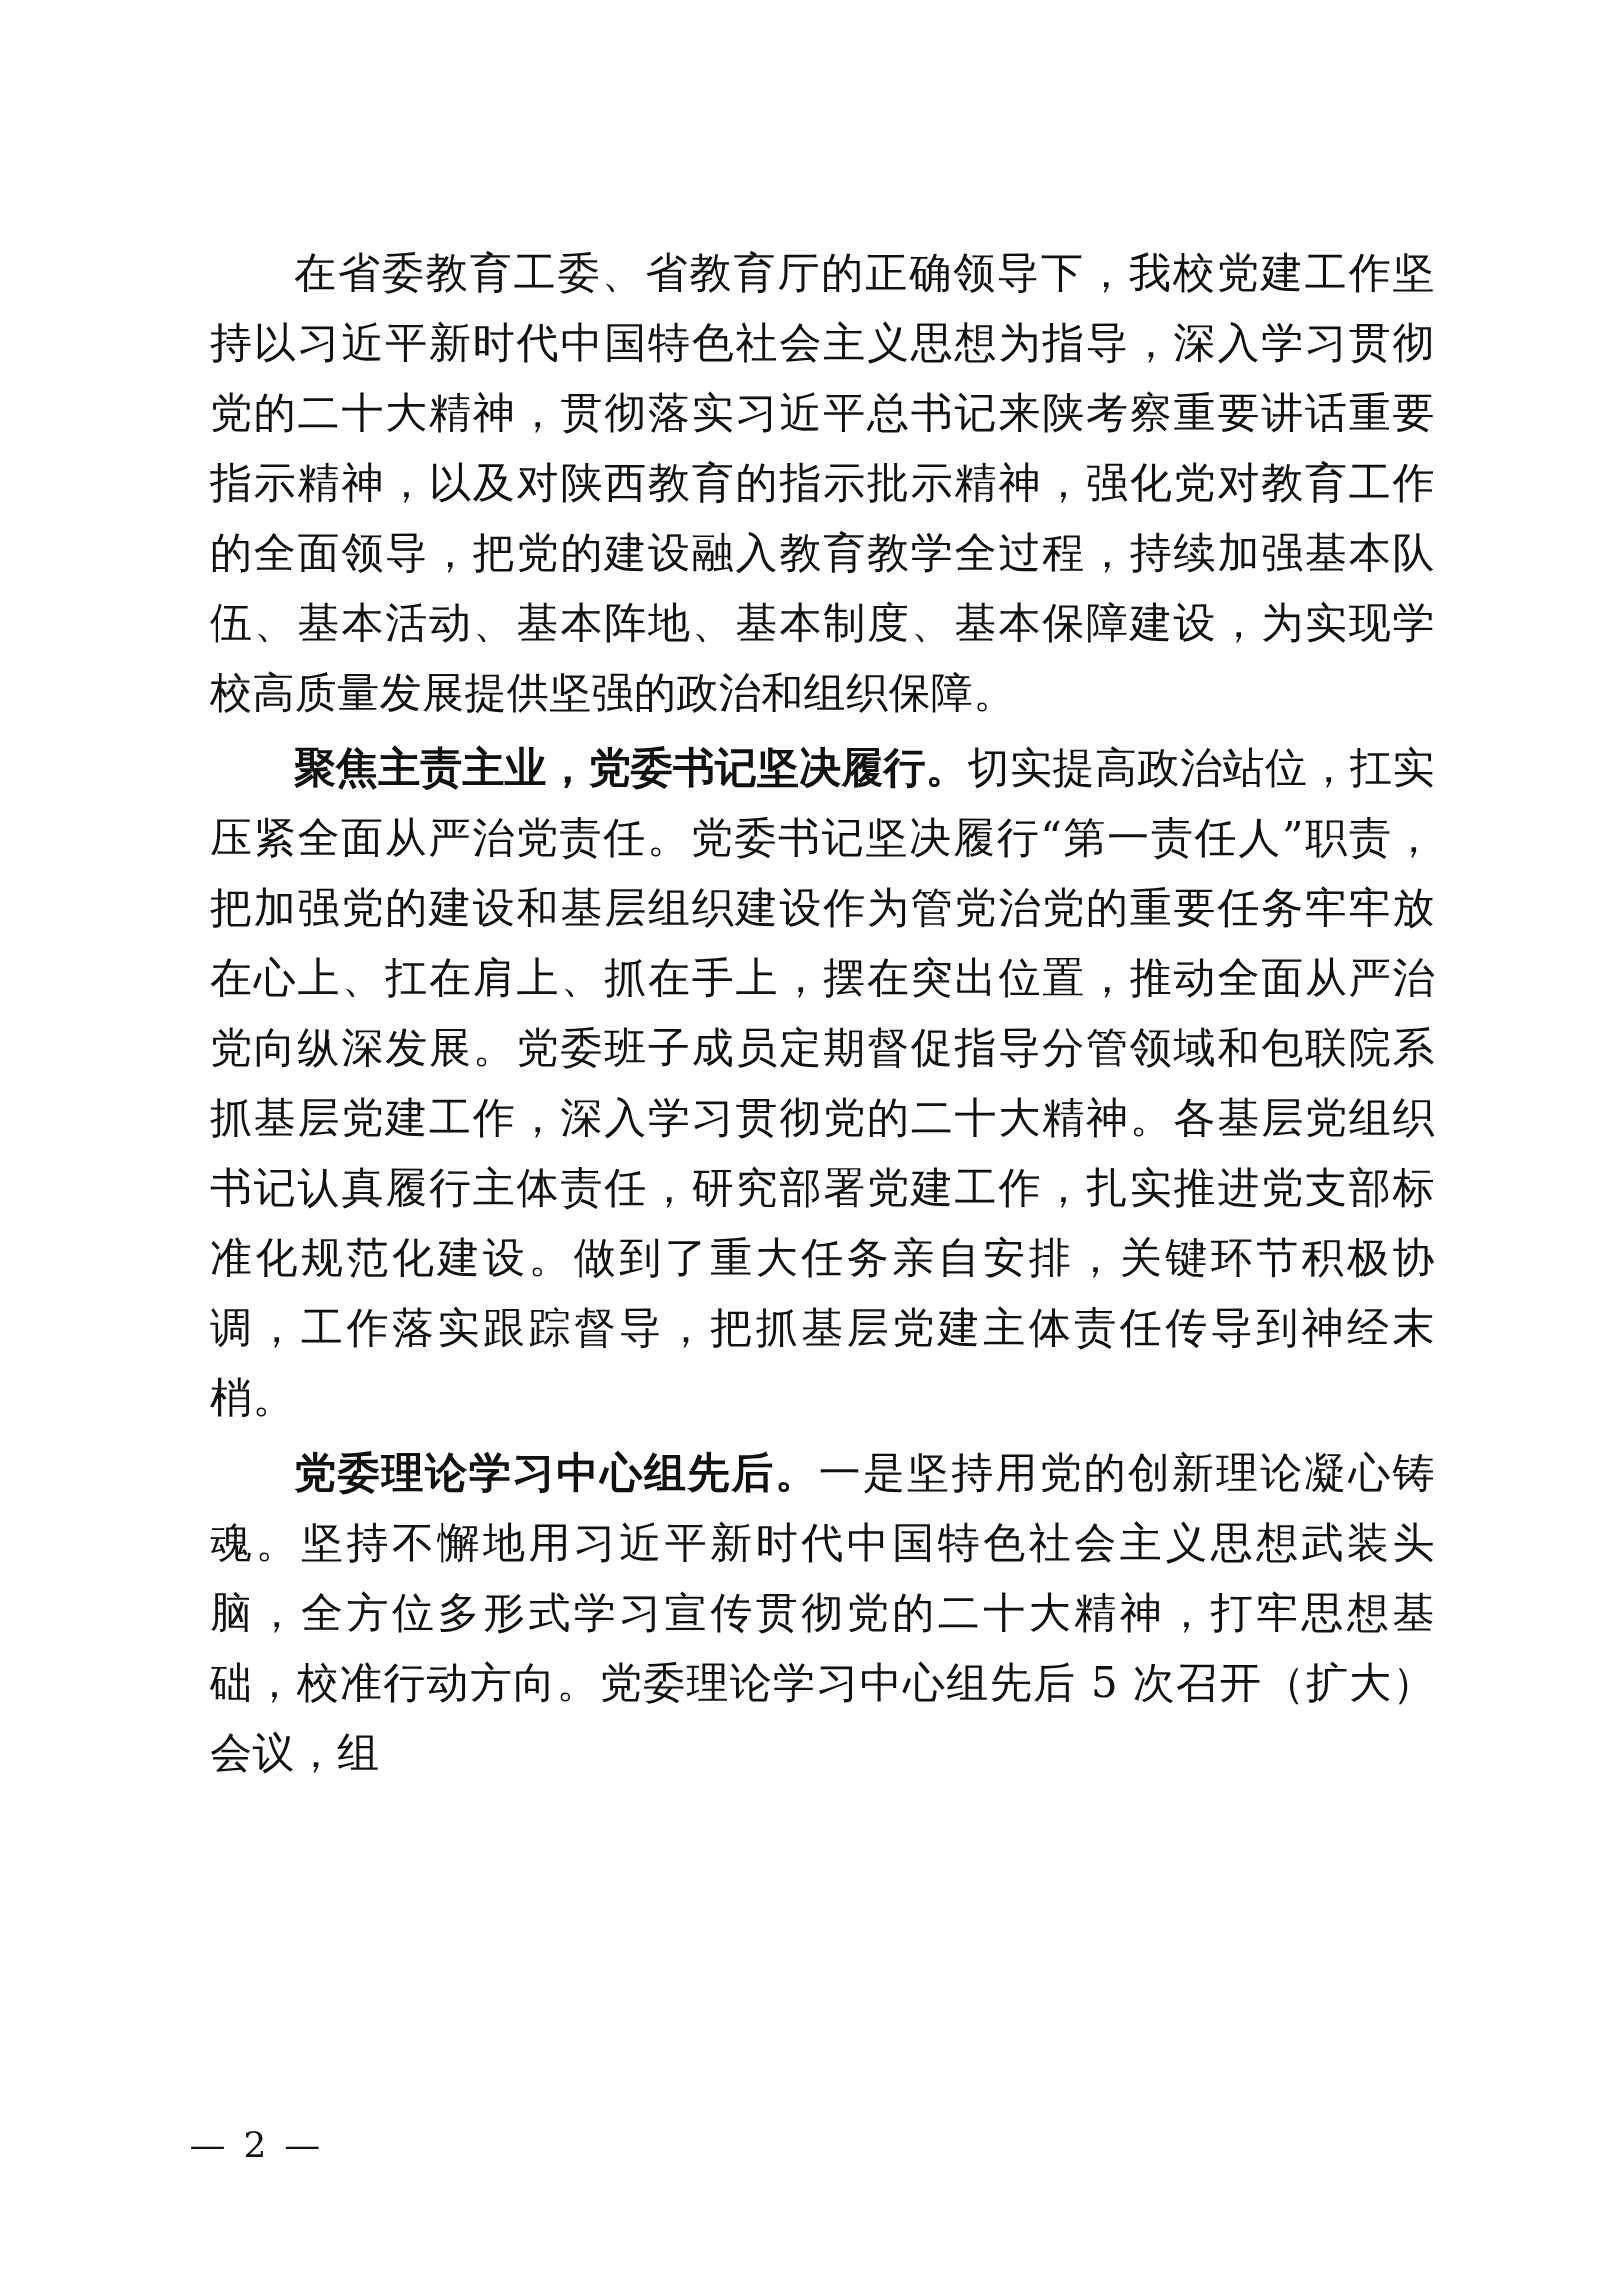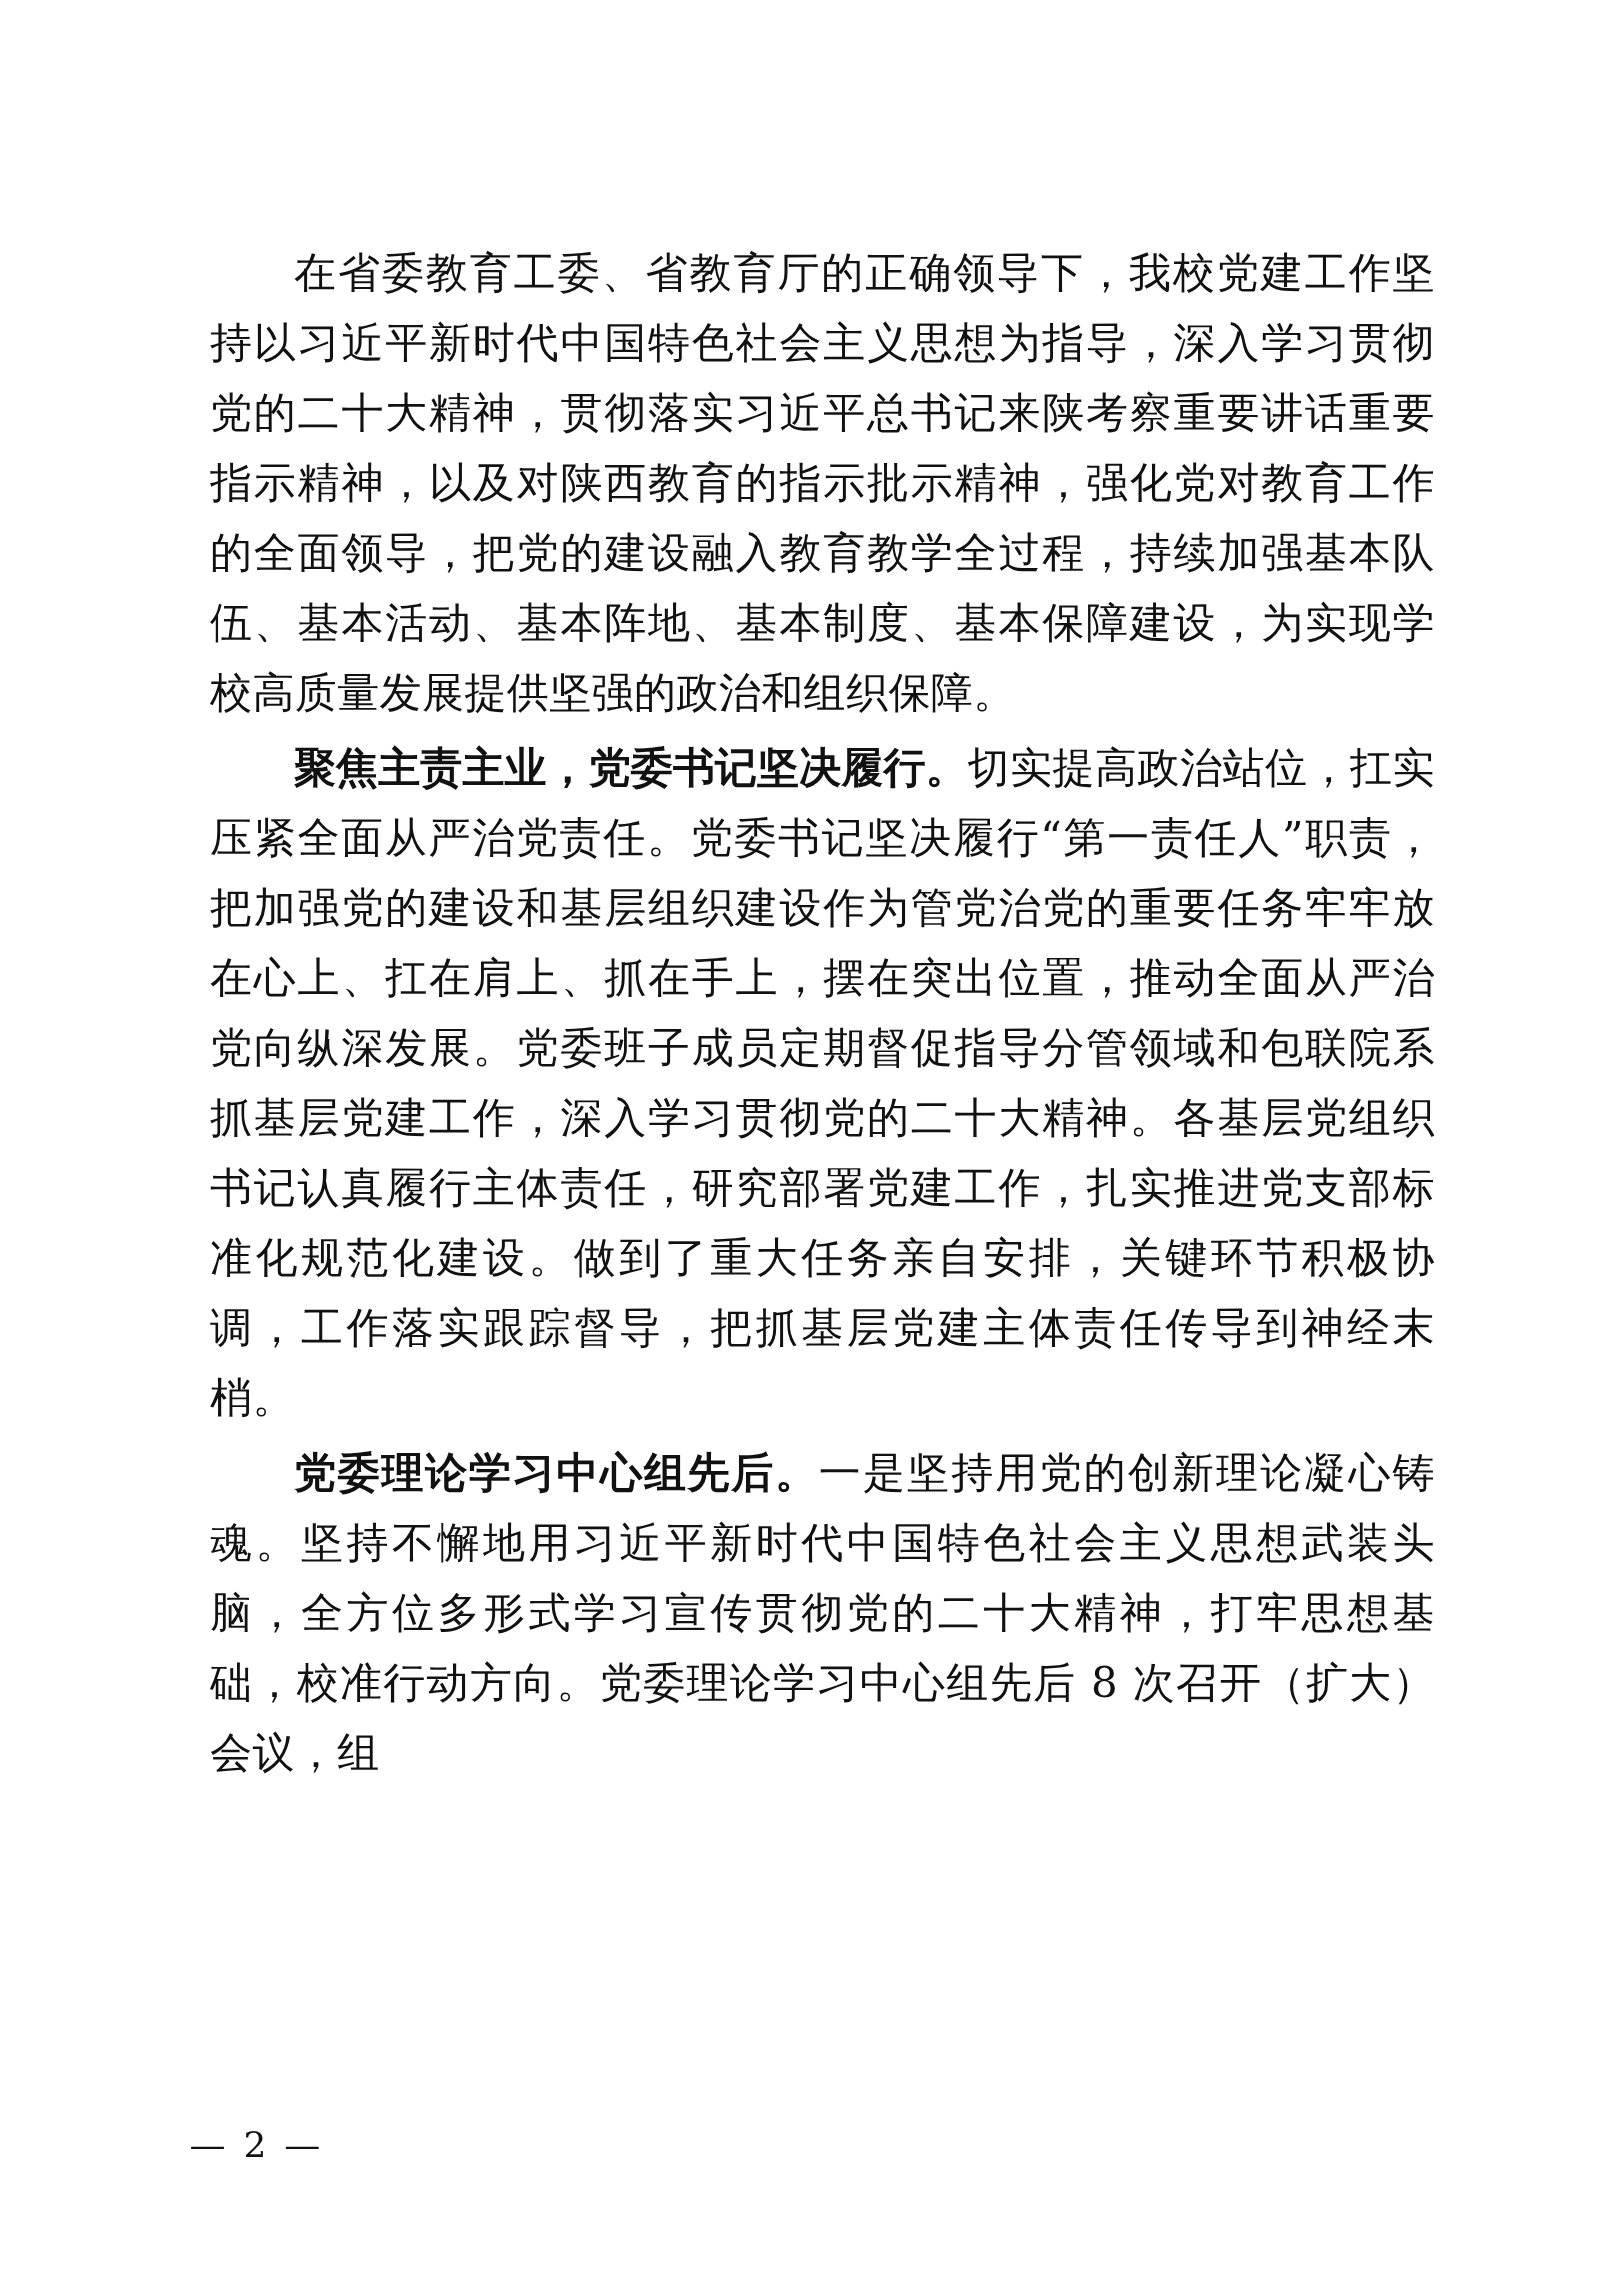--- a/index.html
+++ b/index.html
@@ -63,21 +63,21 @@
 </head>
 <body>
 
 <div class="page">
   <div class="content">
 
     <p class="para"><span class="bold"></span><span>在省委教育工委、省教育厅的正确领导下，我校党建工作坚持以习近平新时代中国特色社会主义思想为指导，深入学习贯彻党的二十大精神，贯彻落实习近平总书记来陕考察重要讲话重要指示精神，以及对陕西教育的指示批示精神，强化党对教育工作的全面领导，把党的建设融入教育教学全过程，持续加强基本队伍、基本活动、基本阵地、基本制度、基本保障建设，为实现学校高质量发展提供坚强的政治和组织保障。</span></p>
 
     <p class="para"><span class="bold">聚焦主责主业，党委书记坚决履行。</span><span>切实提高政治站位，扛实压紧全面从严治党责任。党委书记坚决履行“第一责任人”职责，把加强党的建设和基层组织建设作为管党治党的重要任务牢牢放在心上、扛在肩上、抓在手上，摆在突出位置，推动全面从严治党向纵深发展。党委班子成员定期督促指导分管领域和包联院系抓基层党建工作，深入学习贯彻党的二十大精神。各基层党组织书记认真履行主体责任，研究部署党建工作，扎实推进党支部标准化规范化建设。做到了重大任务亲自安排，关键环节积极协调，工作落实跟踪督导，把抓基层党建主体责任传导到神经末梢。</span></p>
 
-    <p class="para"><span class="bold">党委理论学习中心组先后。</span><span>一是坚持用党的创新理论凝心铸魂。坚持不懈地用习近平新时代中国特色社会主义思想武装头脑，全方位多形式学习宣传贯彻党的二十大精神，打牢思想基础，校准行动方向。党委理论学习中心组先后 8 次召开（扩大）会议，组</span></p>
+    <p class="para"><span class="bold">党委理论学习中心组先后。</span><span>一是坚持用党的创新理论凝心铸魂。坚持不懈地用习近平新时代中国特色社会主义思想武装头脑，全方位多形式学习宣传贯彻党的二十大精神，打牢思想基础，校准行动方向。党委理论学习中心组先后 5 次召开（扩大）会议，组</span></p>
 
   </div>
 
   <div class="footer">
     <span class="page-number">— 2 —</span>
   </div>
 </div>
 
 
 </body></html>

